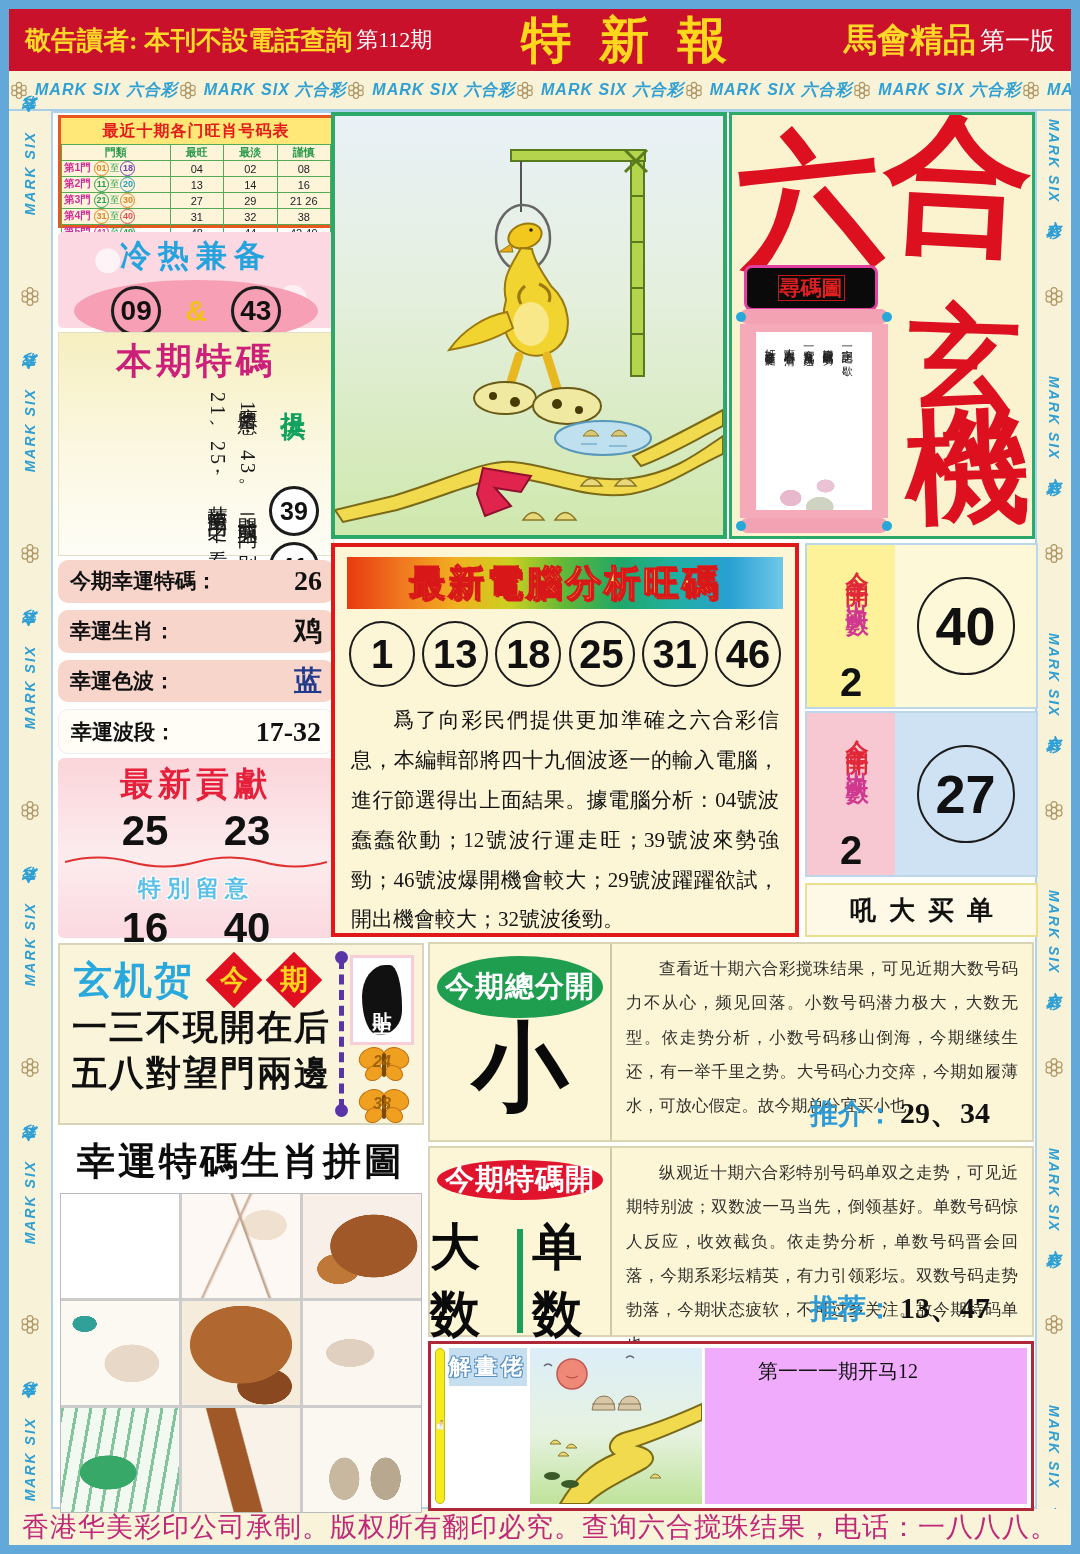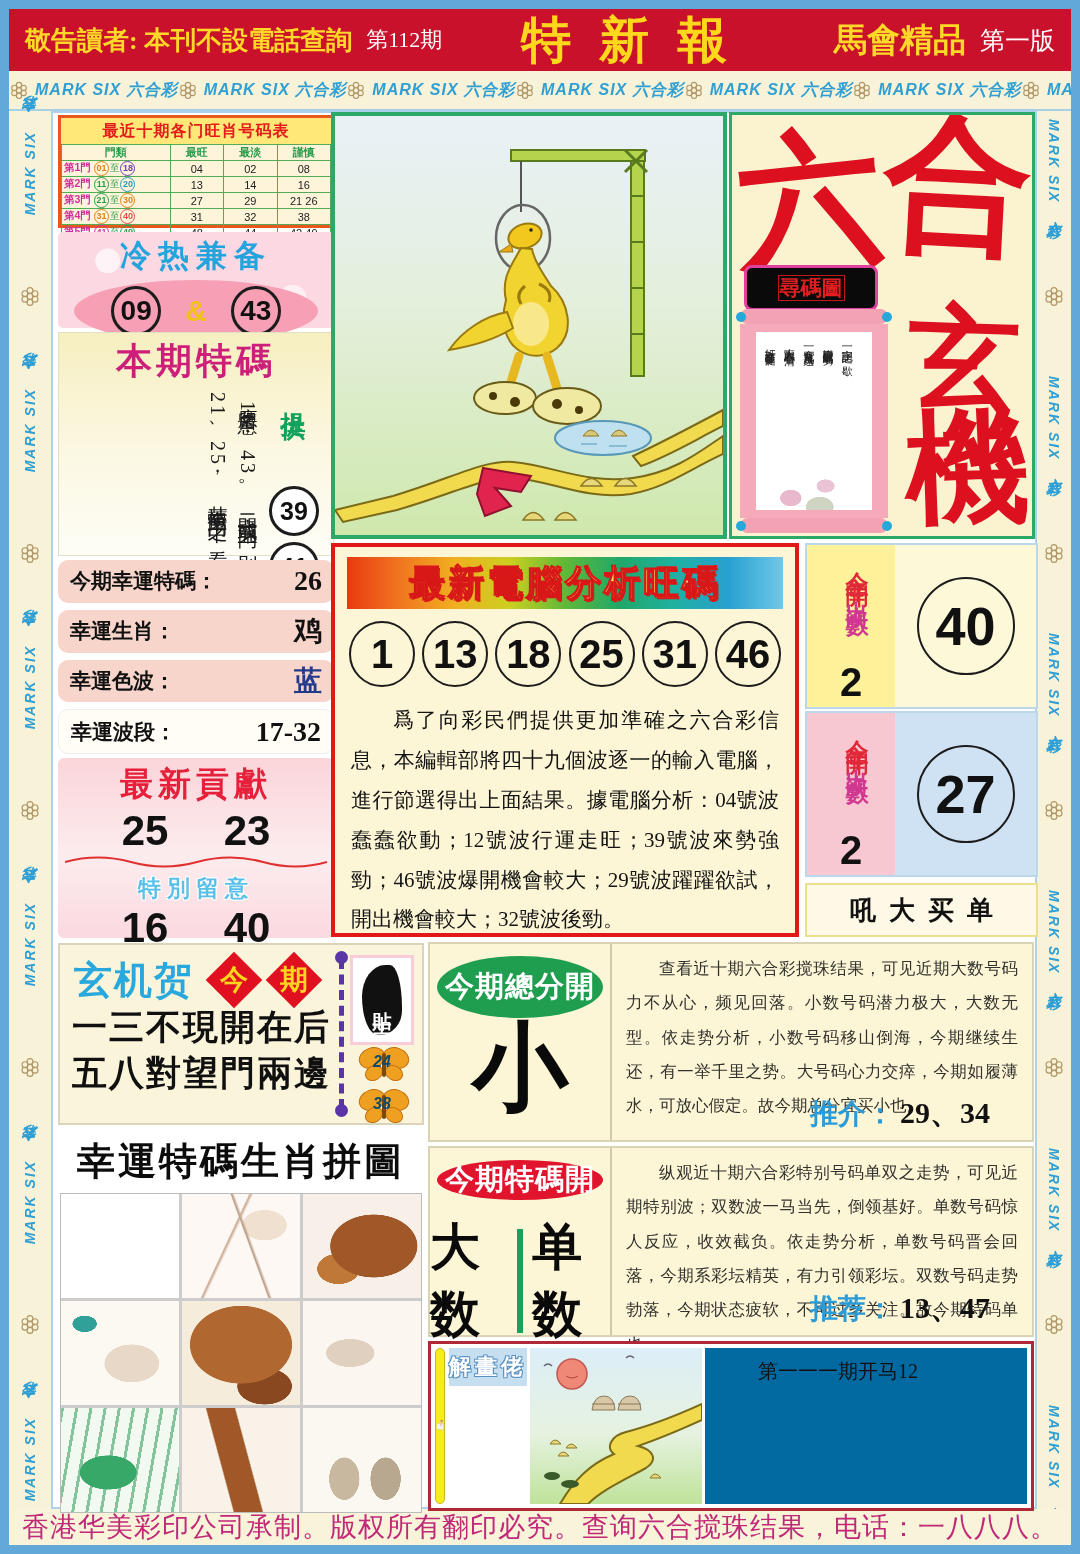--- a/index.html
+++ b/index.html
@@ -1,20 +1,20 @@
 <!DOCTYPE html>
 <html><head>
 <meta charset="utf-8">
 <style>
   html,body{margin:0;padding:0;background:#ffffff;}
   .page{position:relative;width:1080px;height:1554px;background:#fff;font-family:"Liberation Sans",sans-serif;overflow:hidden;}
   .box{position:absolute;box-sizing:border-box;}
   .frame{position:absolute;inset:0;border:9px solid #62a9da;pointer-events:none;z-index:60;}
   
-  .hdr{left:9px;right:9px;top:9px;height:62px;background:#c9112b;display:flex;align-items:center;padding:0 16px;gap:14px;z-index:5;}
+  .hdr{left:9px;right:9px;top:9px;height:62px;background:#c9112b;display:flex;align-items:center;padding:0 16px;gap:4px;z-index:5;}
   .hdr .notice{color:#ffd828;font-size:26px;font-weight:bold;font-family:"Liberation Serif",serif;white-space:nowrap;}
   .hdr .issue{color:#fff;font-size:22px;font-family:"Liberation Serif",serif;white-space:nowrap;}
   .hdr .title{flex:1;text-align:center;color:#ffd81e;font-size:50px;font-weight:bold;font-family:"Liberation Serif",serif;letter-spacing:28px;white-space:nowrap;}
   .hdr .brand{color:#ffd828;font-size:33px;font-weight:bold;font-family:"Liberation Serif",serif;white-space:nowrap;}
   .hdr .edition{color:#fff;font-size:25px;font-family:"Liberation Serif",serif;white-space:nowrap;}
   
   .marquee{left:9px;right:9px;top:71px;height:40px;background:#f7f2d8;border-bottom:2px solid #a8cfe8;display:flex;align-items:center;justify-content:space-around;z-index:4;}
   .mq-item{display:flex;align-items:center;gap:6px;}
   .mq-text{color:#2f9fd4;font-weight:bold;font-style:italic;font-size:16px;letter-spacing:1px;white-space:nowrap;}
   
@@ -70,21 +70,21 @@
   .diamond span{transform:rotate(-45deg);color:#ffd61e;font-size:28px;font-weight:bold;}
   .my-line{margin-left:12px;font-family:"Liberation Serif",serif;font-size:35px;font-weight:bold;color:#101010;letter-spacing:2px;line-height:1.32;}
   .my-dash{position:absolute;right:78px;top:14px;bottom:14px;border-left:5px dashed #5a35a8;}
   .my-dash:before,.my-dash:after{content:"";position:absolute;left:-9px;width:13px;height:13px;border-radius:50%;background:#5a35a8;}
   .my-dash:before{top:-8px;}.my-dash:after{bottom:-8px;}
   .tip-box{position:absolute;right:8px;top:10px;width:58px;height:84px;background:#f8ccd8;padding:3px;}
   .tip-inner{width:100%;height:100%;background:#fff;display:flex;align-items:center;justify-content:center;}
   .tip-blob{width:40px;height:70px;background:#111;border-radius:58% 30% 55% 40%/45% 60% 35% 55%;display:flex;align-items:center;justify-content:center;}
   .tip-blob span{writing-mode:vertical-rl;color:#fff;font-size:19px;font-weight:bold;letter-spacing:3px;}
   .bfly{position:absolute;right:12px;width:52px;height:38px;}
-  .bfly .n{position:absolute;left:15px;top:8px;color:#0c4a6e;font-size:16px;font-weight:bold;font-style:italic;}
+  .bfly .n{position:absolute;left:15px;top:8px;color:#a16207;font-size:16px;font-weight:bold;font-style:italic;}
   .bf1{top:100px;}.bf2{top:142px;}
   
   .puzzle{left:58px;top:1128px;width:366px;height:382px;z-index:6;}
   .pz-title{text-align:center;font-family:"Liberation Serif",serif;font-size:38px;font-weight:bold;color:#0c0c0c;letter-spacing:3px;margin:8px 0 6px;}
   .pz-grid{display:grid;grid-template-columns:repeat(3,1fr);grid-auto-rows:1fr;gap:3px;height:318px;margin:0 2px;background:#ccc;border:1px solid #bbb;}
   .pz{background:#fff;}
   .pz1{background:radial-gradient(60px 40px at 30% 115%,#f0d020 22%,transparent 23%),radial-gradient(95px 62px at 45% 125%,#2878b8 30%,transparent 31%),radial-gradient(125px 84px at 52% 135%,#30a8a0 40%,transparent 41%),#fff;}
   .pz2{background:linear-gradient(115deg,transparent 40%,#c8a890 41%,transparent 43%),linear-gradient(70deg,transparent 55%,#b89880 56%,transparent 58%),radial-gradient(44px 30px at 70% 30%,#f0e0d0 50%,transparent 51%),#fdf8f4;}
   .pz3{background:radial-gradient(72px 52px at 60% 50%,#a05828 60%,transparent 61%),radial-gradient(42px 30px at 30% 72%,#c07838 50%,transparent 51%),#f8f0e8;}
   .pz4{background:radial-gradient(30px 20px at 20% 22%,#30a098 40%,transparent 41%),radial-gradient(52px 36px at 60% 60%,#e8d8c8 52%,transparent 53%),#fcf8f2;}
@@ -151,21 +151,21 @@
   .rec .lab{color:#2b9bd7;font-size:28px;font-weight:bold;}
   .rec .val{color:#111;font-size:30px;font-weight:bold;font-family:"Liberation Serif",serif;}
   .total-open{top:942px;height:200px;}
   .sp-open{top:1146px;height:191px;}
   
   .strip{left:428px;top:1341px;width:606px;height:170px;border:3px solid #b02838;background:#fff;display:flex;gap:3px;padding:4px;box-sizing:border-box;z-index:6;}
   .strip .col1{width:92px;display:flex;flex-direction:row;gap:4px;}
   .bookpane{flex:1;background:#f6ec1c;border:1px solid #c8b820;border-radius:6px;overflow:hidden;}
   .caption{height:38px;background:#c6dff0;display:flex;align-items:center;justify-content:center;color:#fff;font-size:22px;font-weight:bold;letter-spacing:4px;text-shadow:1px 1px 0 #5890c0,-1px -1px 0 #5890c0,1px -1px 0 #5890c0,-1px 1px 0 #5890c0;}
   .scenepane{width:172px;overflow:hidden;}
-  .notepane{flex:1;background:#0369a1;padding-top:10px;text-align:center;}
+  .notepane{flex:1;background:#f0abfc;padding-top:10px;text-align:center;}
   .notepane .note{font-family:"Liberation Serif",serif;font-size:20px;color:#111;padding-right:56px;}
   
   .footer{left:9px;right:9px;bottom:9px;height:36px;background:#f8f3d9;display:flex;align-items:center;justify-content:center;color:#c02878;font-size:27px;font-family:"Liberation Serif",serif;letter-spacing:1px;z-index:5;white-space:nowrap;}
 </style>
 </head>
 <body>
 
 <div class="page">
   <div class="box hdr">
     <span class="notice">敬告讀者: 本刊不設電話查詢</span>

